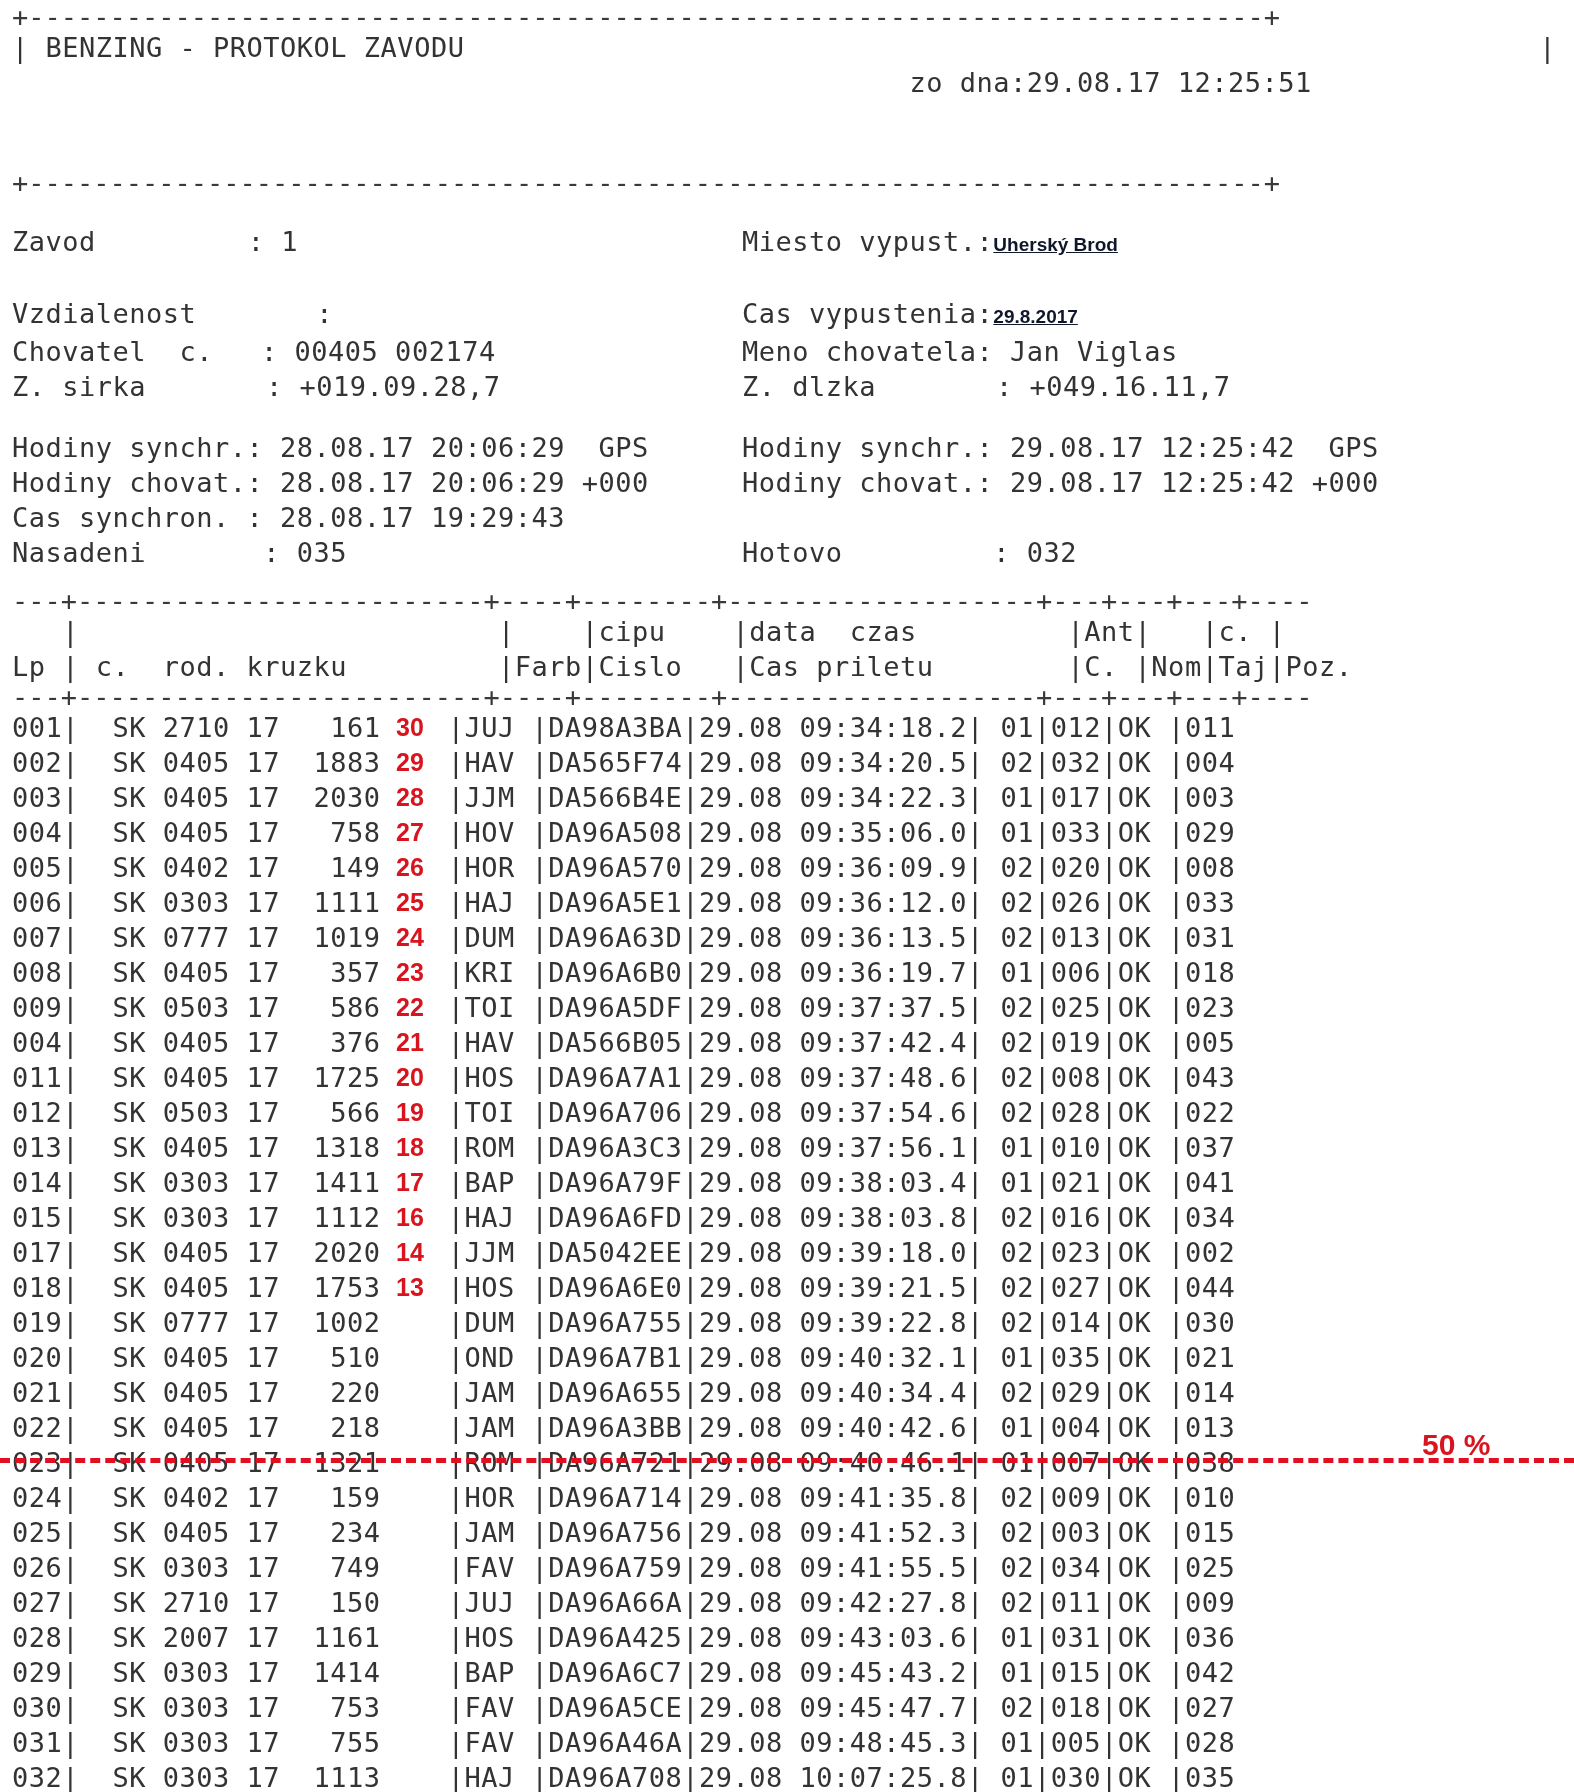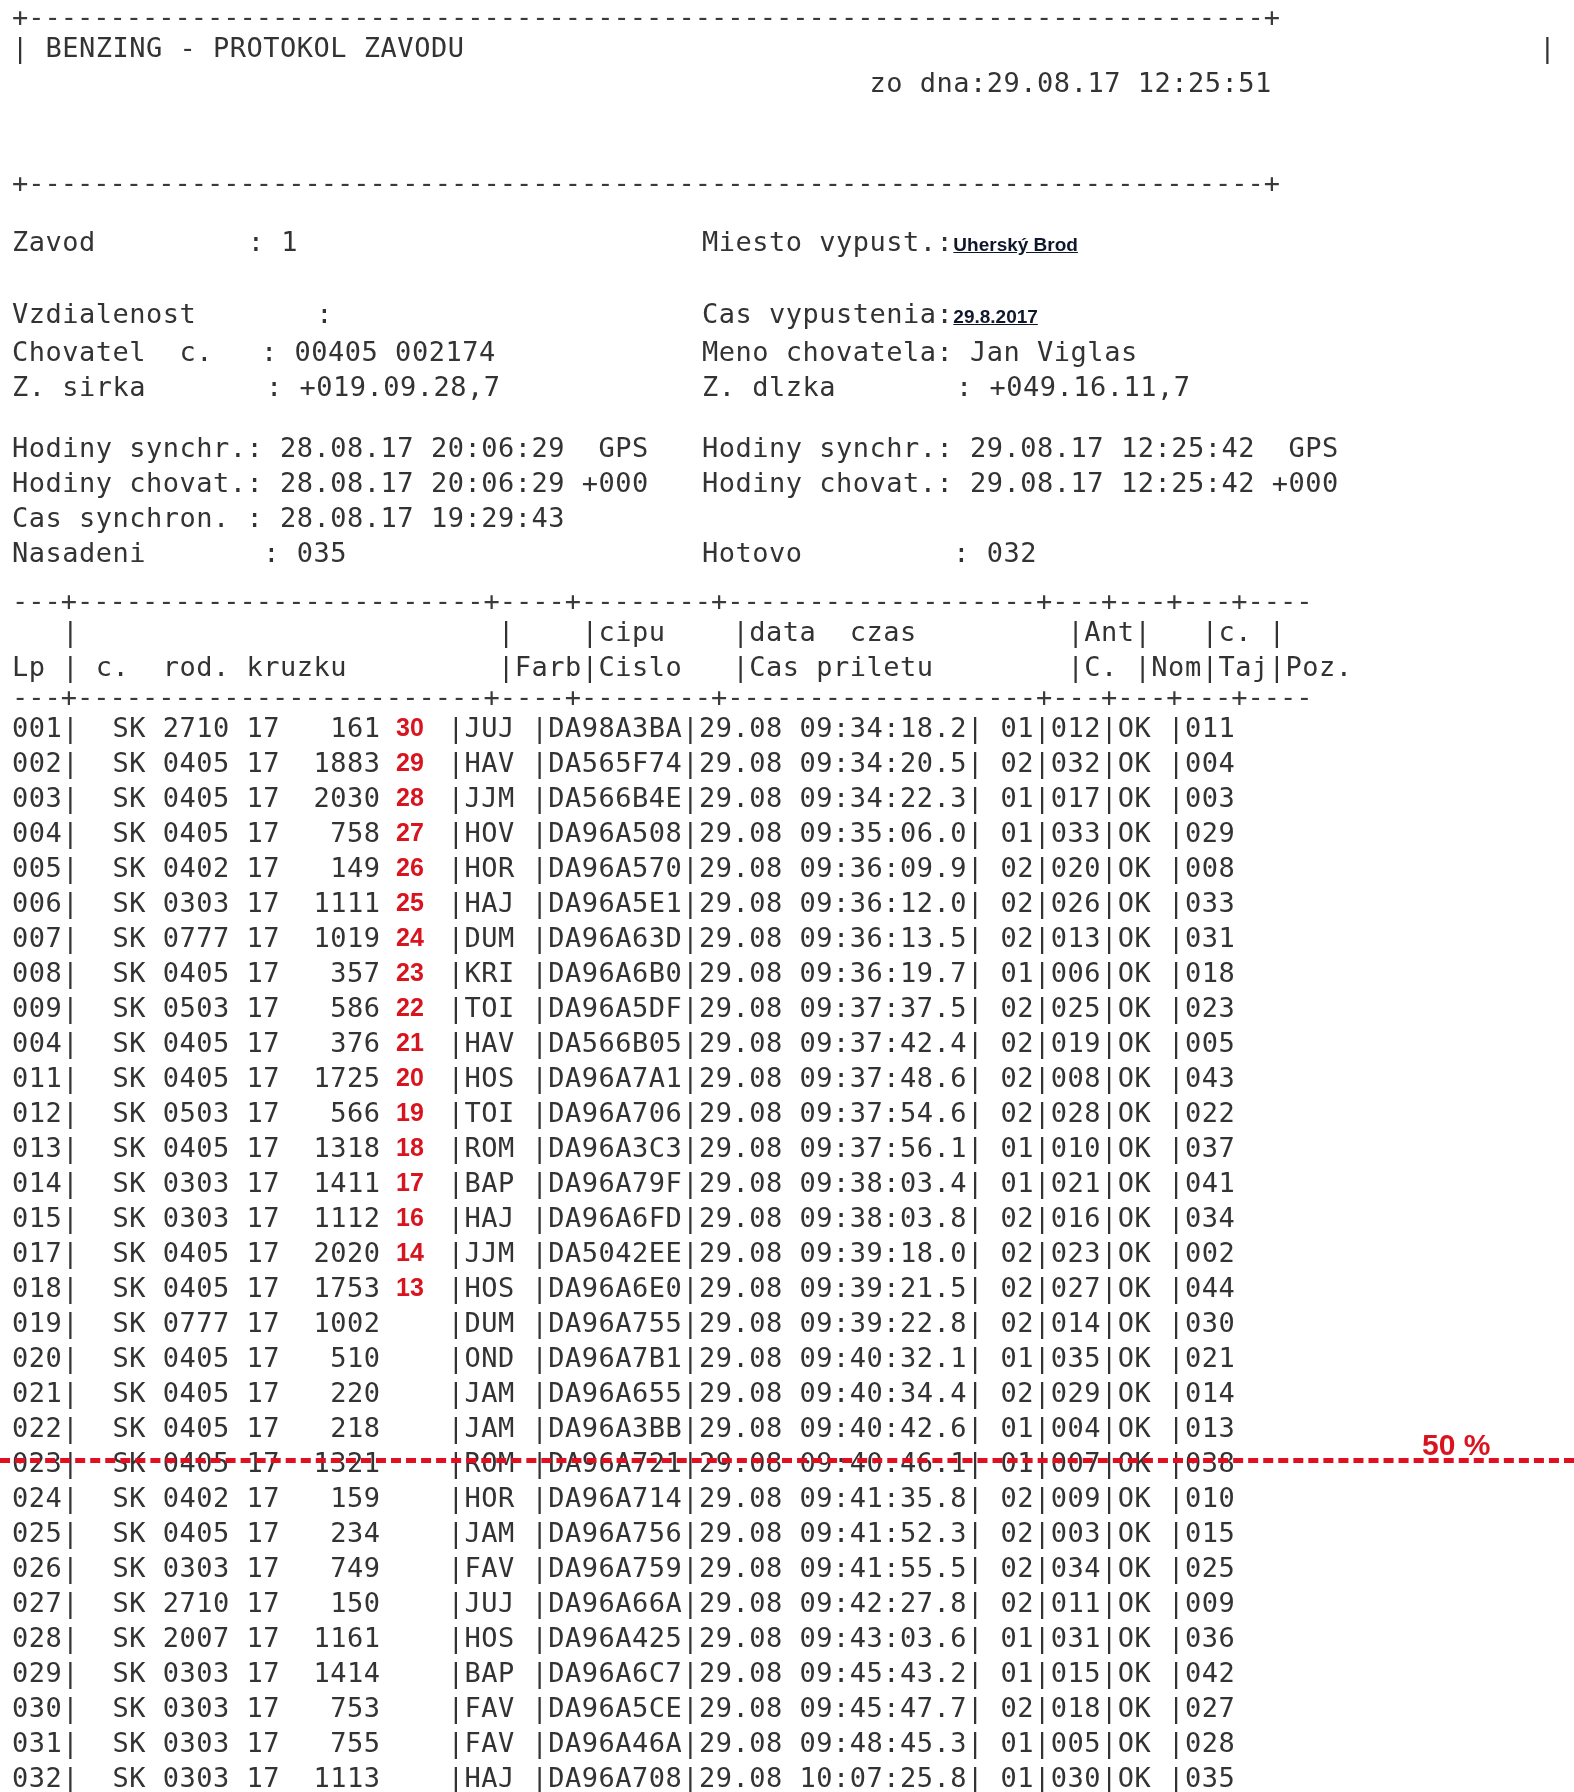--- a/index.html
+++ b/index.html
@@ -33,21 +33,21 @@
     white-space:pre;
     color:#3a3a3a;
   }
   #content{
     position:absolute;
     left:12px;
     top:4px;
     right:0;
   }
   .hdr-box{margin-bottom:2px;}
-  .row-flex{display:flex;}
+  .row-flex{display:flex;gap:40px;}
   .col-left{width:690px;}
   .col-right{flex:1;}
   .red{color:#0f172a;font-family:"Liberation Sans",sans-serif;font-weight:bold;font-size:19px;letter-spacing:0;text-decoration:underline;}
   .gap{height:26px;}
   .gap-s{height:12px;}
   .tbl{position:relative;}
   .tblline{white-space:pre;}
   .marker{
     position:absolute;
     left:0;

